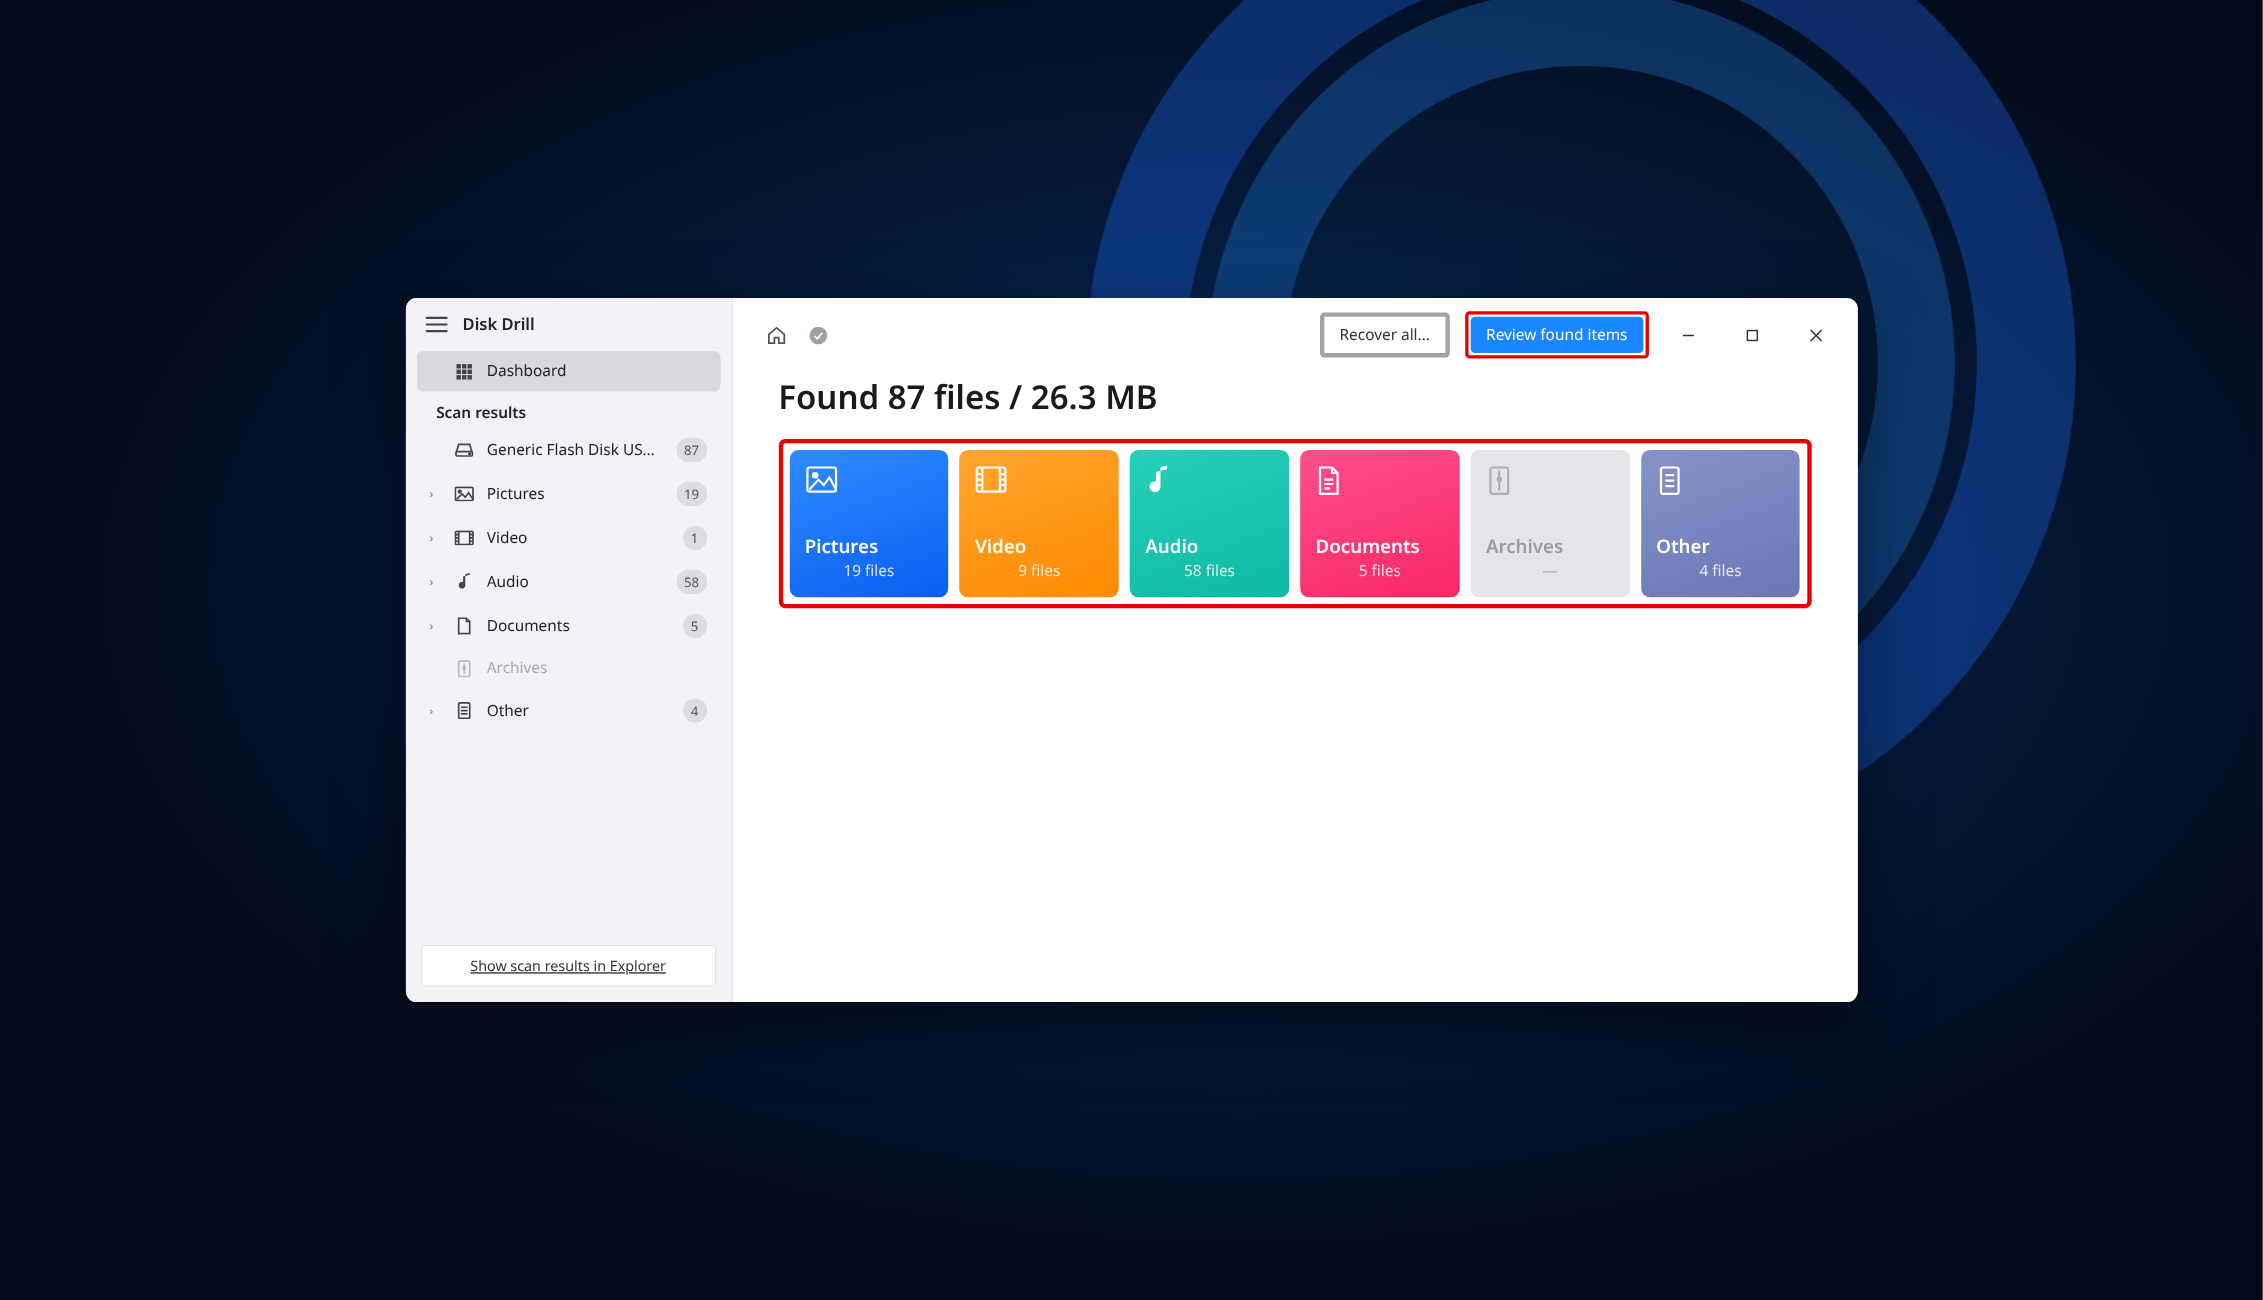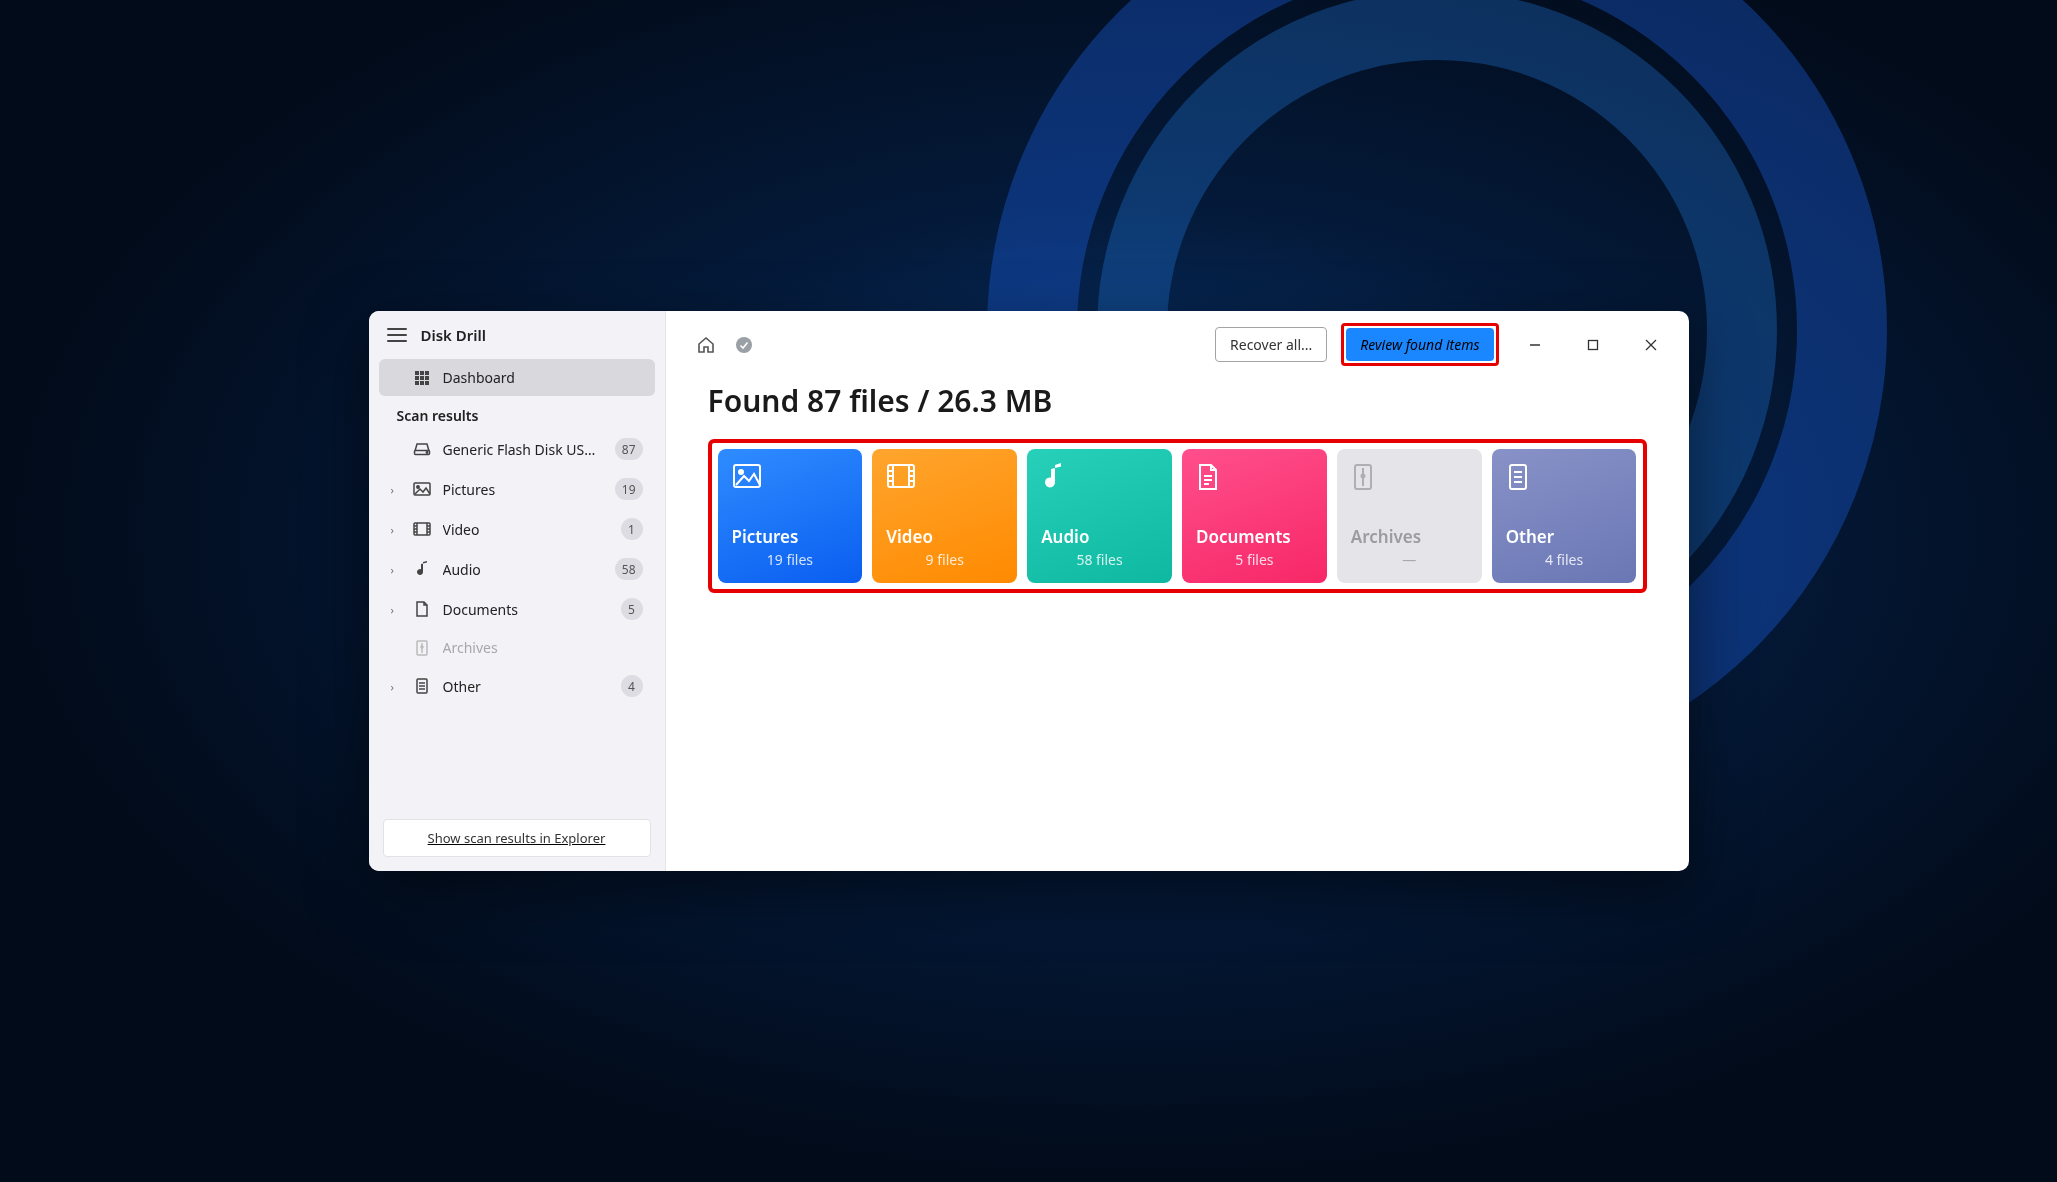--- a/index.html
+++ b/index.html
@@ -9,21 +9,21 @@
   display: flex;
   align-items: center;
   justify-content: center;
   padding: 40px;
 }
 .bloom { position: fixed; top: -120px; left: 48%; width: 900px; height: 900px; pointer-events: none; z-index: 0; }
 .bloom::before, .bloom::after { content:""; position:absolute; border:90px solid rgba(30,110,255,0.32); border-radius:50%; }
 .bloom::before { inset:0; }
 .bloom::after { inset:110px; border-width:70px; border-color:rgba(40,140,255,0.28); }
 .app-window {
-  width: 1320px; height: 560px; background: #fff; border-radius: 10px;
+  width: 1320px; height: 640px; background: #fff; border-radius: 10px;
   box-shadow: 0 20px 60px rgba(0,0,0,0.5);
   display: flex; overflow: hidden; position: relative; z-index: 1;
 }
 .sidebar { width: 297px; background: #f2f2f7; display: flex; flex-direction: column; border-right: 1px solid #e6e6ea; }
 .sidebar-header { display: flex; align-items: center; gap: 14px; padding: 14px 14px 10px 18px; }
 .hamburger { width: 20px; height: 14px; display:flex; flex-direction:column; justify-content:space-between; cursor:pointer; }
 .hamburger span { height:2px; background:#444; border-radius:1px; }
 .app-title { font-size: 15px; font-weight: 600; color: #222; }
 .nav { padding: 4px 10px; }
 .nav-item {
@@ -37,22 +37,22 @@
 .nav-item.dim { color:#a7a7ad; }
 .nav-item.dim .icn { color:#bbb; }
 .section-title { font-size:14px; font-weight:600; padding:10px 18px 4px; color:#222; }
 .sidebar-footer { margin-top:auto; padding:10px;text-decoration:underline; }
 .sidebar-footer-btn { width:calc(100% - 8px); margin:0 4px 4px; padding:9px; background:#fff; border:1px solid #e1e1e6; border-radius:4px; font-size:13px; color:#333; cursor:pointer; text-align:center; }
 .main { flex:1; display:flex; flex-direction:column; position:relative; }
 .topbar { display:flex; align-items:center; gap:14px; padding:12px 16px 8px 28px; }
 .tb-icon { width:24px; height:24px; display:flex; align-items:center; justify-content:center; color:#555; cursor:pointer; }
 .tb-spacer { flex:1; }
 .btn { padding:7px 14px; border-radius:4px; font-size:14px; cursor:pointer; }
-.btn-outline { background:#fff; border:1px solid #a3a3a3; color:#333; }
-.btn-primary { background:#1a86ff; color:#000000; border:none;font-style:italic; }
+.btn-outline { background:#fff; border:4px solid #a3a3a3; color:#333; }
+.btn-primary { background:#1a86ff; color:#ffffff; border:none; }
 .highlight-red { border:3px solid #e60000; border-radius:4px; padding:2px; }
 .win-ctrl { width:44px; height:30px; display:flex; align-items:center; justify-content:center; color:#333; cursor:pointer; }
 .content { padding: 6px 42px 20px; }
 .headline { font-size:30px; font-weight:600; color:#1a1a1a; }
 .subhead { font-size:19px; color:#888; margin-top:4px; }
 .cards-wrap { margin-top:18px; border:4px solid #e60000; border-radius:6px; padding:6px; display:flex; gap:10px; }
 .card { flex:1; min-width:0; height:134px; border-radius:8px; padding:14px; color:#fff; display:flex; flex-direction:column; justify-content:space-between; cursor:pointer; }
 .card .card-icn { font-size:22px; }
 .card .card-title { font-size:17px; font-weight:600; }
 .card .card-sub { font-size:14px; opacity:.82; margin-top:2px;text-align:center; }

